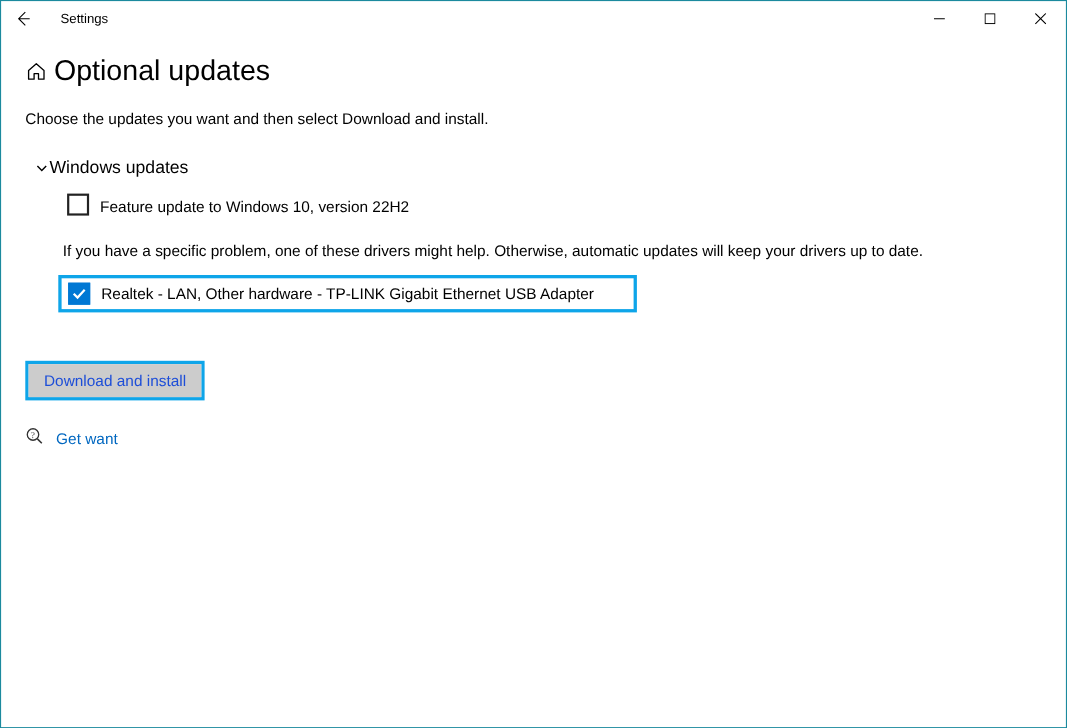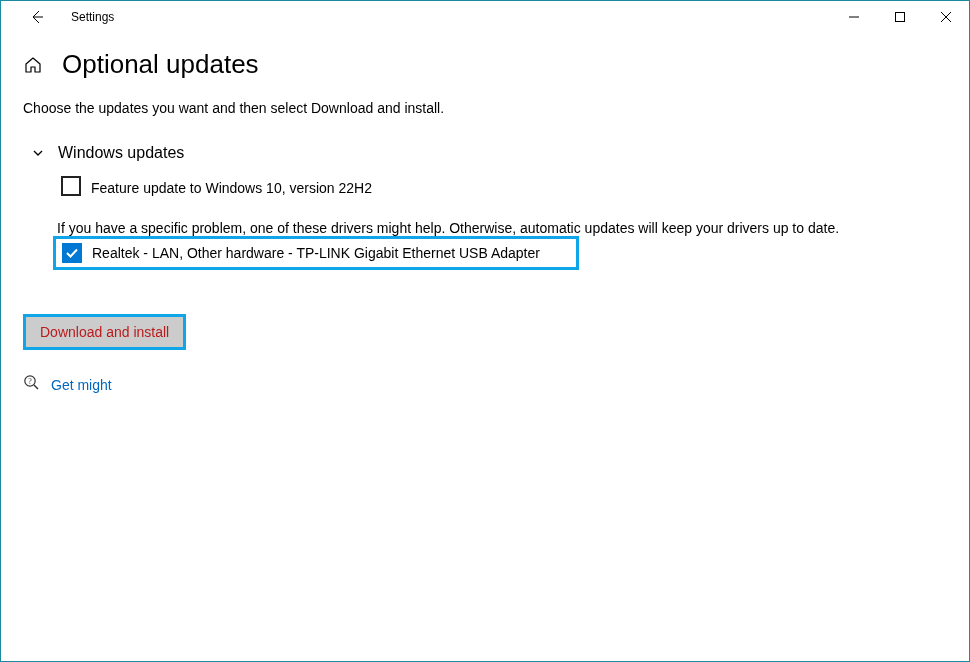--- a/index.html
+++ b/index.html
@@ -12,21 +12,21 @@
     color: #000;
     background: #fff;
     border: 1px solid #1b8a9e;
     position: relative;
     overflow: hidden;
   }
   .titlebar {
     height: 32px;
     display: flex;
     align-items: center;
-    padding-left: 28px;
+    padding-left: 12px;
   }
   .titlebar .back {
     width: 32px;
     display: flex;
     align-items: center;
     justify-content: flex-start;
     cursor: pointer;
   }
   .titlebar .title {
     font-size: 12px;
@@ -46,21 +46,21 @@
     align-items: center;
     justify-content: center;
     cursor: pointer;
   }
   .page {
     padding: 16px 22px 0 22px;
   }
   .page-header {
     display: flex;
     align-items: center;
-    gap: 19px;
+    gap: 6px;
     margin-bottom: 20px;
   }
   .home-icon {
     width: 20px;
     height: 20px;
     display: flex;
     align-items: center;
   }
   .page-title {
     font-size: 26px;
@@ -69,21 +69,21 @@
   .subtitle {
     font-size: 14px;
     margin-bottom: 28px;
   }
   .section {
     margin-bottom: 22px;
   }
   .section-header {
     display: flex;
     align-items: center;
-    gap: 13px;
+    gap: 0;
     cursor: pointer;
     margin-left: 8px;
     margin-bottom: 12px;
   }
   .section-header .title {
     font-size: 16px;
     font-weight: 400;
   }
   .chevron {
     width: 14px;
@@ -112,39 +112,40 @@
     cursor: pointer;
     flex-shrink: 0;
   }
   .checkbox.checked {
     background: #0078d4;
     border-color: #0078d4;
   }
   .desc-line {
     margin-left: 34px;
     font-size: 14px;
+    margin-bottom: 14px;
   }
   .highlight-red {
     border: 3px solid #0ea5e9;
     display: inline-flex;
   }
   .driver-highlight {
     padding: 4px 6px;
     align-items: center;
     gap: 10px;
     margin-left: 30px;
     margin-bottom: 22px;
   }
   .driver-highlight .label {
     font-size: 14px;
     padding-right: 30px;
   }
   .dl-button {
     background: #ccc;
-    color: #b91c1c;
+    color: #1d4ed8;
     border: none;
     font-size: 14px;
     padding: 7px 14px;
     cursor: pointer;
     font-family: inherit;
   }
   .dl-wrap {
     padding: 0;
     margin-bottom: 24px;
   }
@@ -239,16 +240,16 @@
 
   
   <div class="help-row">
     <span>
       <svg width="18" height="18" viewBox="0 0 18 18">
         <circle cx="7" cy="7" r="5.2" stroke="#333" stroke-width="1.2" fill="none"></circle>
         <text x="7" y="10" font-size="8" text-anchor="middle" fill="#333" font-family="Segoe UI">?</text>
         <path d="M11 11 L15 15" stroke="#333" stroke-width="1.4"></path>
       </svg>
     </span>
-    <span class="help-link">Get might</span>
+    <span class="help-link">Get want</span>
   </div>
 
 </div>
 
 </body></html>

